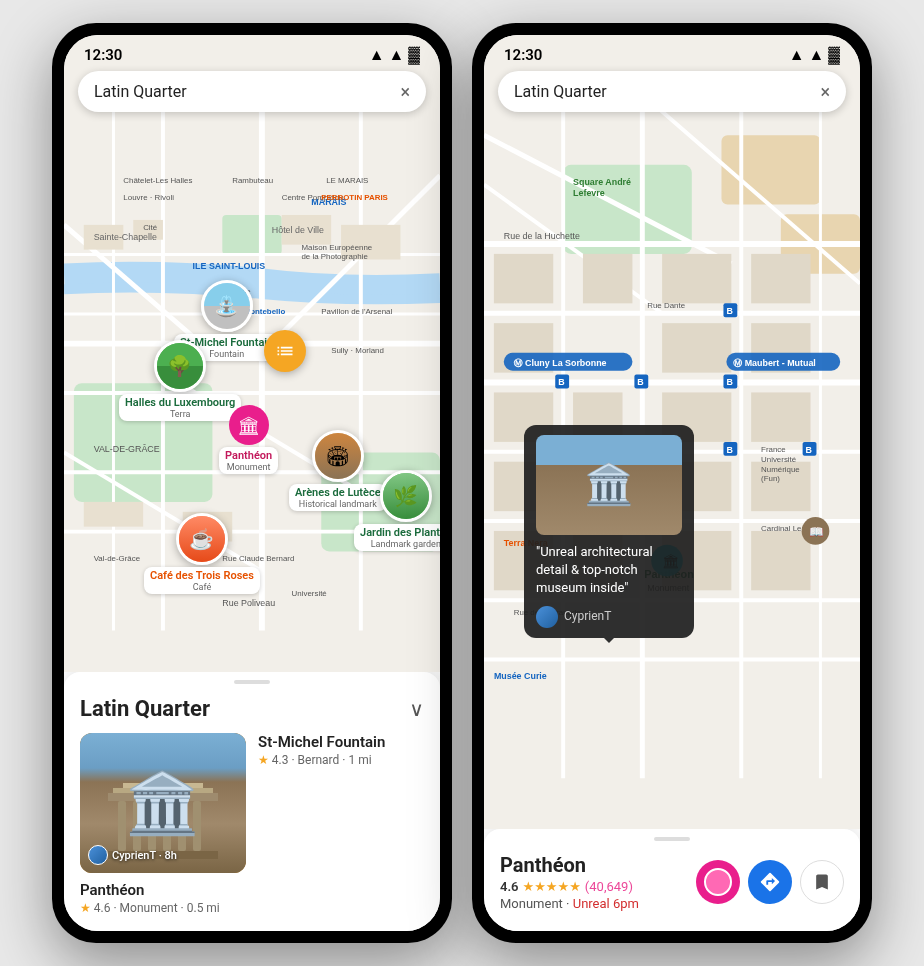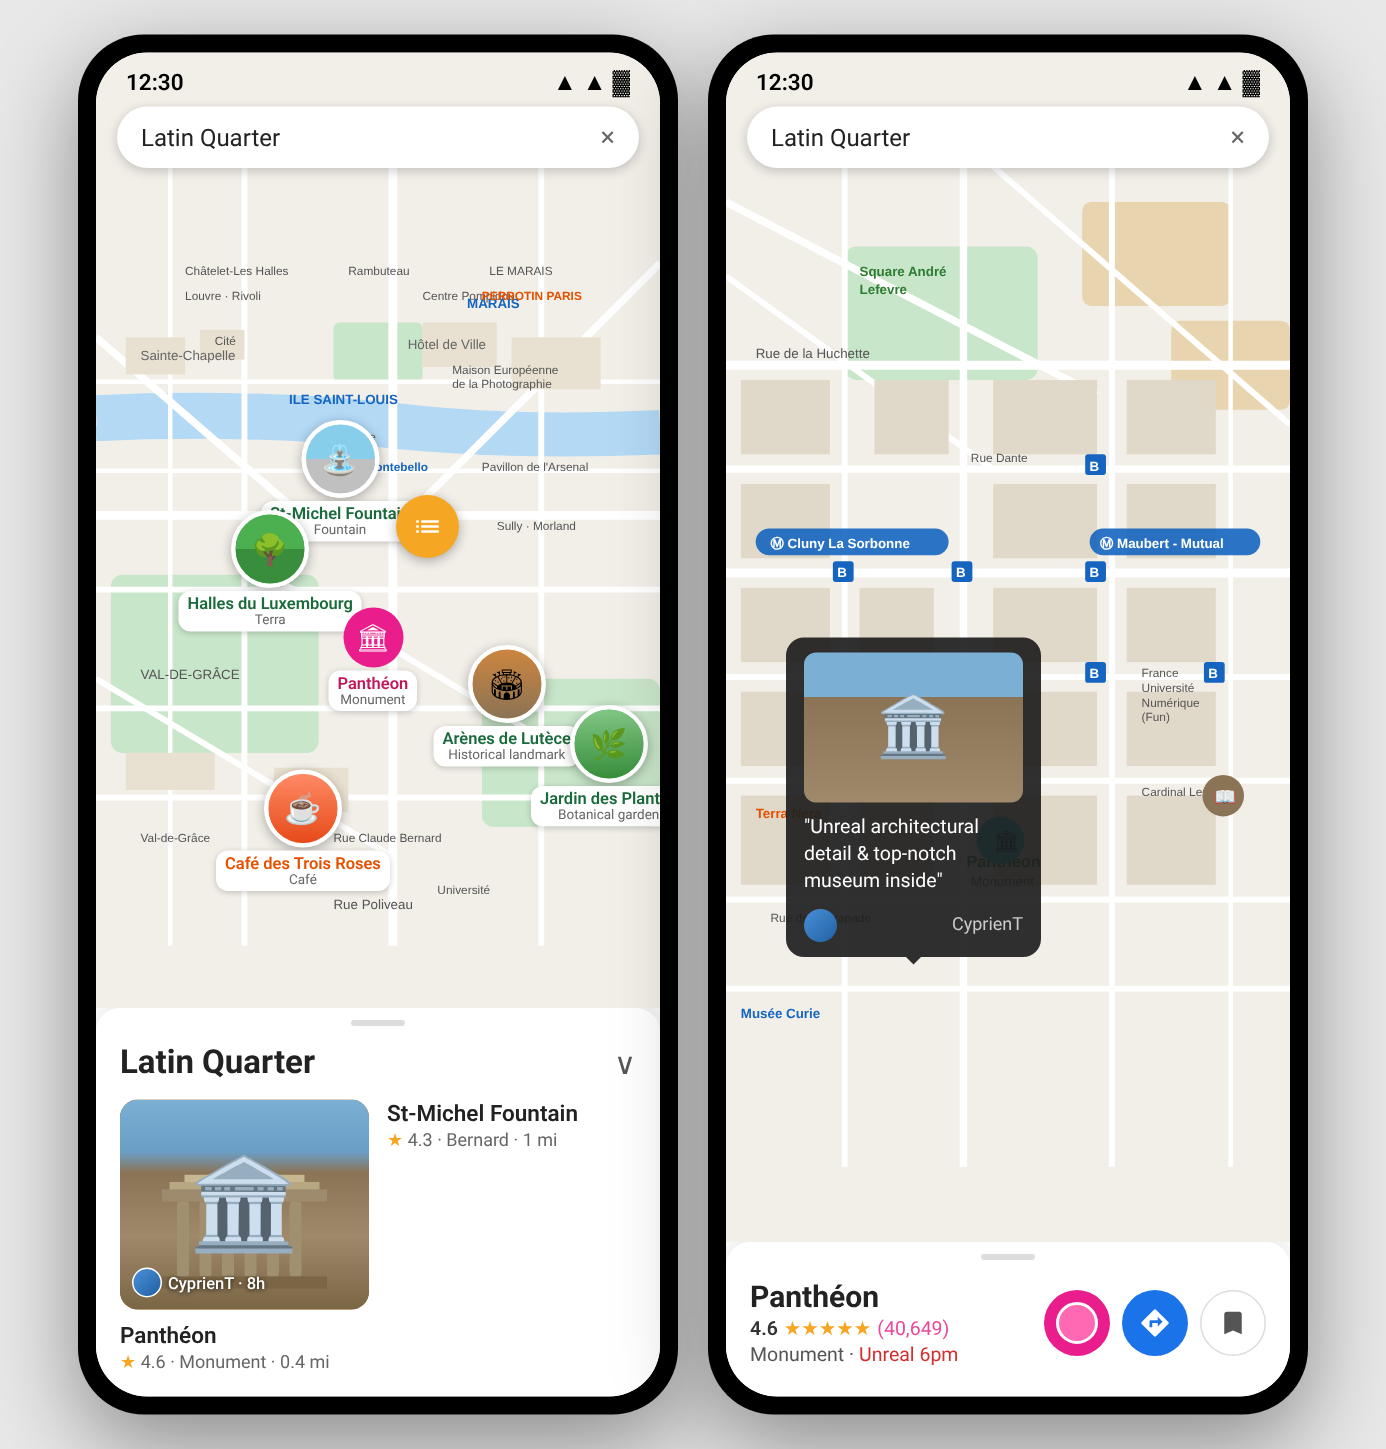--- a/index.html
+++ b/index.html
@@ -240,23 +240,22 @@
       position: absolute;
       bottom: -10px;
       left: 50%;
       transform: translateX(-50%);
       border: 5px solid transparent;
       border-top-color: rgba(30,30,30,0.92);
     }
     .tooltip-user {
       display: flex;
       align-items: center;
-      gap: 22px;
+      gap: 6px;
       margin-top: 8px;
-      justify-content: space-between;
     }
     .tooltip-avatar {
       width: 22px;
       height: 22px;
       border-radius: 50%;
       background: #aaa;
     }
     .tooltip-username {
       font-size: 12px;
       color: #ccc;
@@ -490,21 +489,21 @@
             </div>
           </div>
 
           
           <div class="map-pin" style="position:absolute;top:435px;left:290px;">
             <div class="pin-circle" style="background:#66BB6A;">
               <div style="width:100%;height:100%;background:linear-gradient(180deg,#81C784,#388E3C);display:flex;align-items:center;justify-content:center;font-size:20px;">🌿</div>
             </div>
             <div class="pin-label" style="color:#1A6B3C;">
               <div>Jardin des Plantes</div>
-              <div class="pin-sublabel">Botanical garden</div>
+              <div class="pin-sublabel">Landmark garden</div>
             </div>
           </div>
 
           
           <div class="map-pin" style="position:absolute;top:478px;left:80px;">
             <div class="pin-circle" style="background:#FF8A65;">
               <div style="width:100%;height:100%;background:linear-gradient(180deg,#FF8A65,#E64A19);display:flex;align-items:center;justify-content:center;font-size:20px;">☕</div>
             </div>
             <div class="pin-label" style="color:#E65100;">
               <div>Café des Trois Roses</div>
@@ -557,21 +556,21 @@
                 <span class="user-info-sm">CyprienT · 8h</span>
               </div>
             </div>
             <div class="card-name">Panthéon</div>
             <div class="card-meta">
               <span class="star-icon">★</span>
               <span>4.6</span>
               <span>·</span>
               <span>Monument</span>
               <span>·</span>
-              <span>0.4 mi</span>
+              <span>0.5 mi</span>
             </div>
           </div>
 
           <div class="place-card">
             <div class="card-name">St-Michel Fountain</div>
             <div class="card-meta">
               <span class="star-icon">★</span>
               <span>4.3</span>
               <span>·</span>
               <span>Bernard</span>

